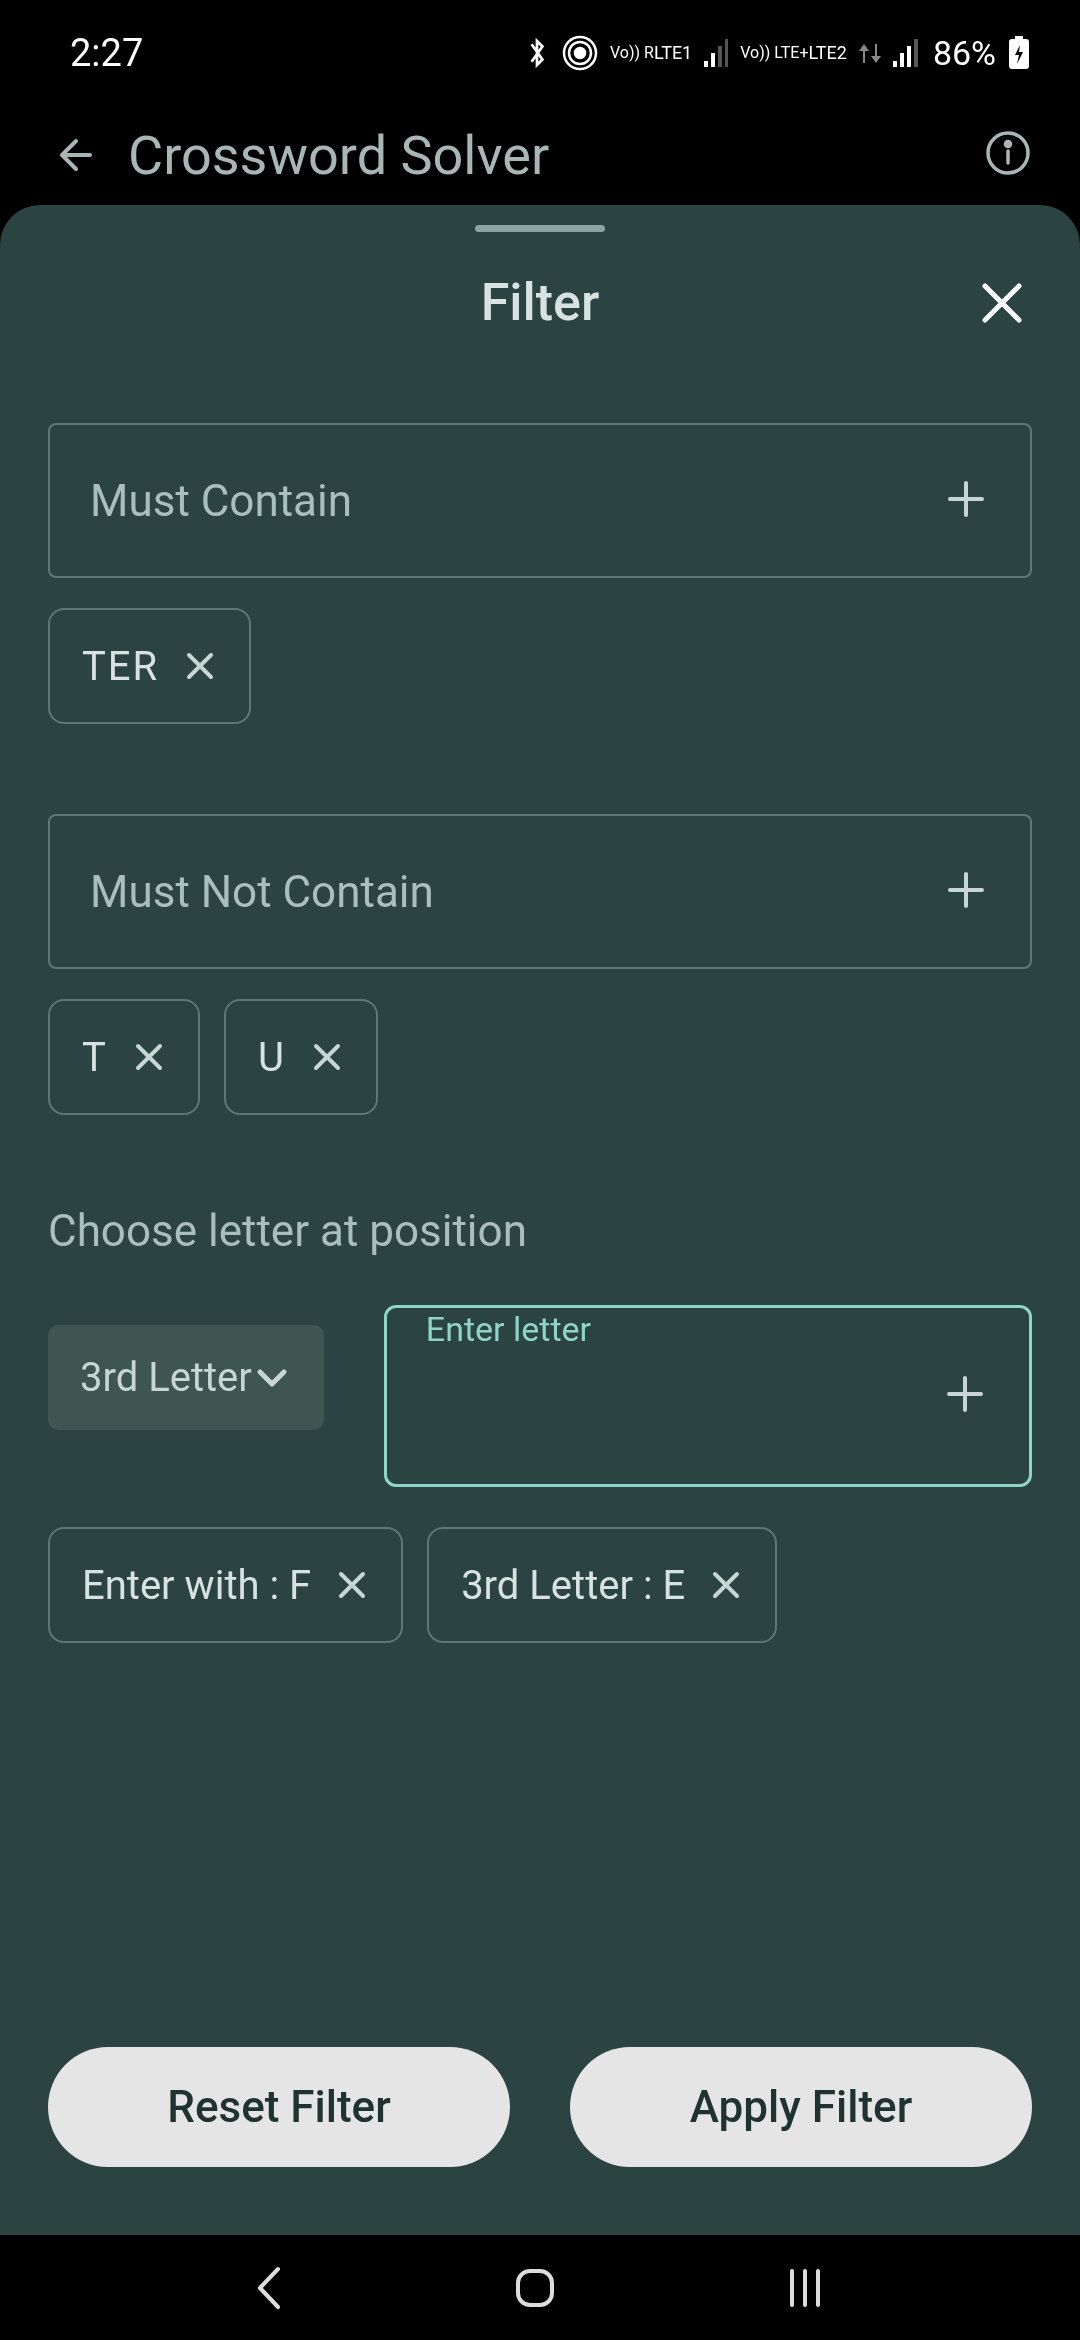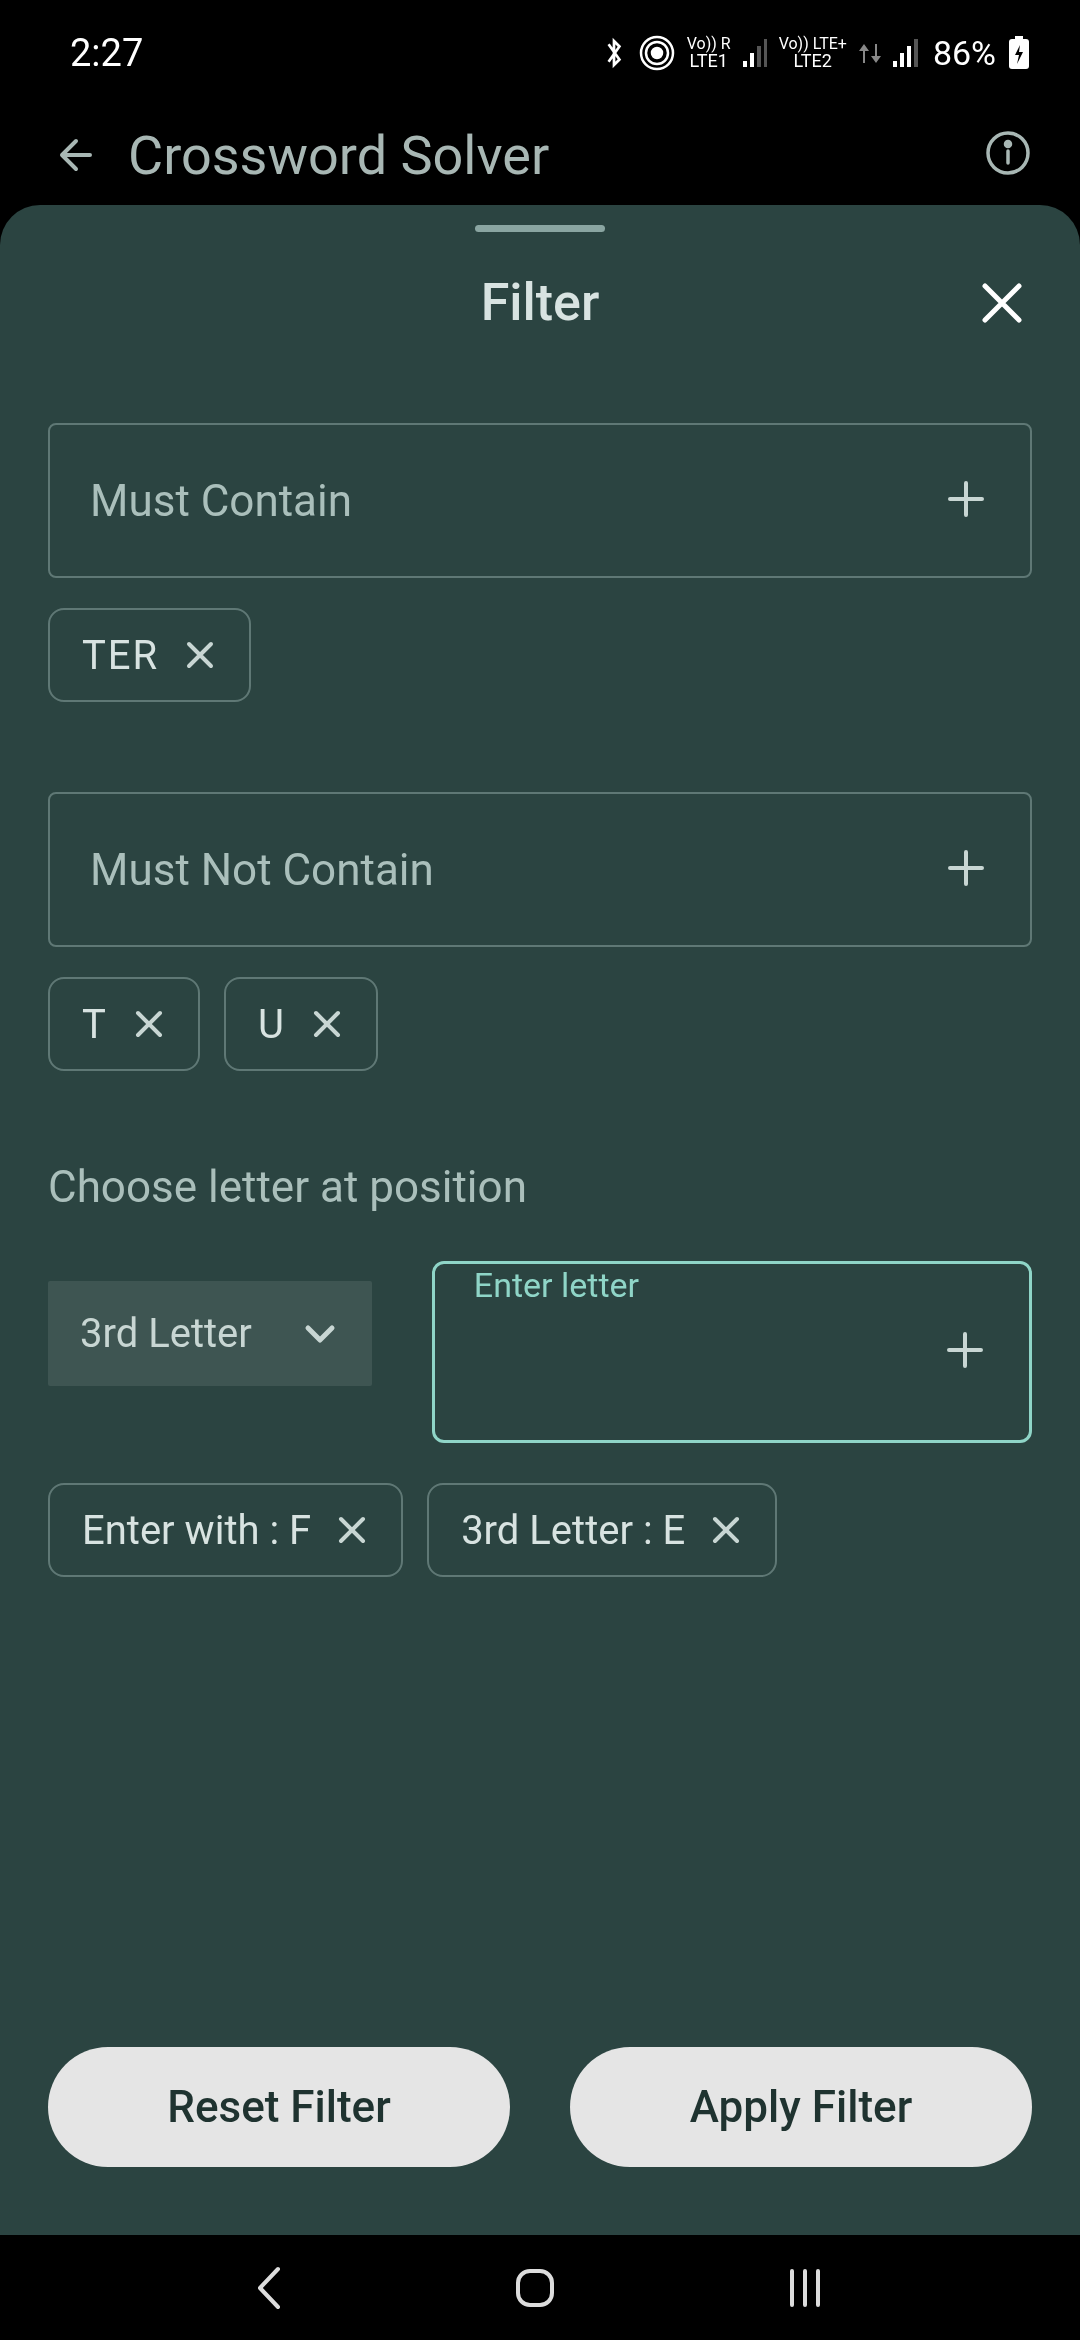--- a/index.html
+++ b/index.html
@@ -27,21 +27,21 @@
   }
   .status-right {
     display: flex;
     align-items: center;
     gap: 12px;
     font-size: 34px;
   }
   .status-right svg { flex-shrink: 0; }
   .lte-block {
     display: flex;
-    flex-direction: column;
+    flex-direction: row;
     align-items: center;
     line-height: 1;
     font-size: 18px;
   }
   .lte-top { font-size: 16px; }
   .app-header {
     height: 100px;
     display: flex;
     align-items: center;
     padding: 0 48px;
@@ -128,21 +128,21 @@
   }
   .chip-row {
     display: flex;
     gap: 24px;
     margin-bottom: 90px;
     flex-wrap: wrap;
   }
   .chip {
     border: 2px solid #5f7875;
     border-radius: 16px;
-    height: 94px;
+    height: 116px;
     padding: 0 32px;
     display: flex;
     align-items: center;
     gap: 24px;
     color: #d8e3e1;
     font-size: 40px;
   }
   .chip-text { letter-spacing: 2px; }
   .chip-close { display: flex; }
   .section-label {
@@ -150,26 +150,25 @@
     font-size: 44px;
     margin-bottom: 68px;
   }
   .position-row {
     display: flex;
     gap: 60px;
     margin-bottom: 40px;
   }
   .dropdown {
     background: #3e5552;
-    border-radius: 2px;
+    border-radius: 10px;
     height: 105px;
     padding: 0 32px;
     display: flex;
     align-items: center;
-    gap: 48px;
     flex-shrink: 0;
   }
   .dropdown-text {
     color: #c8d6d3;
     font-size: 40px;
   }
   .enter-letter-box {
     flex: 1;
     position: relative;
   }

